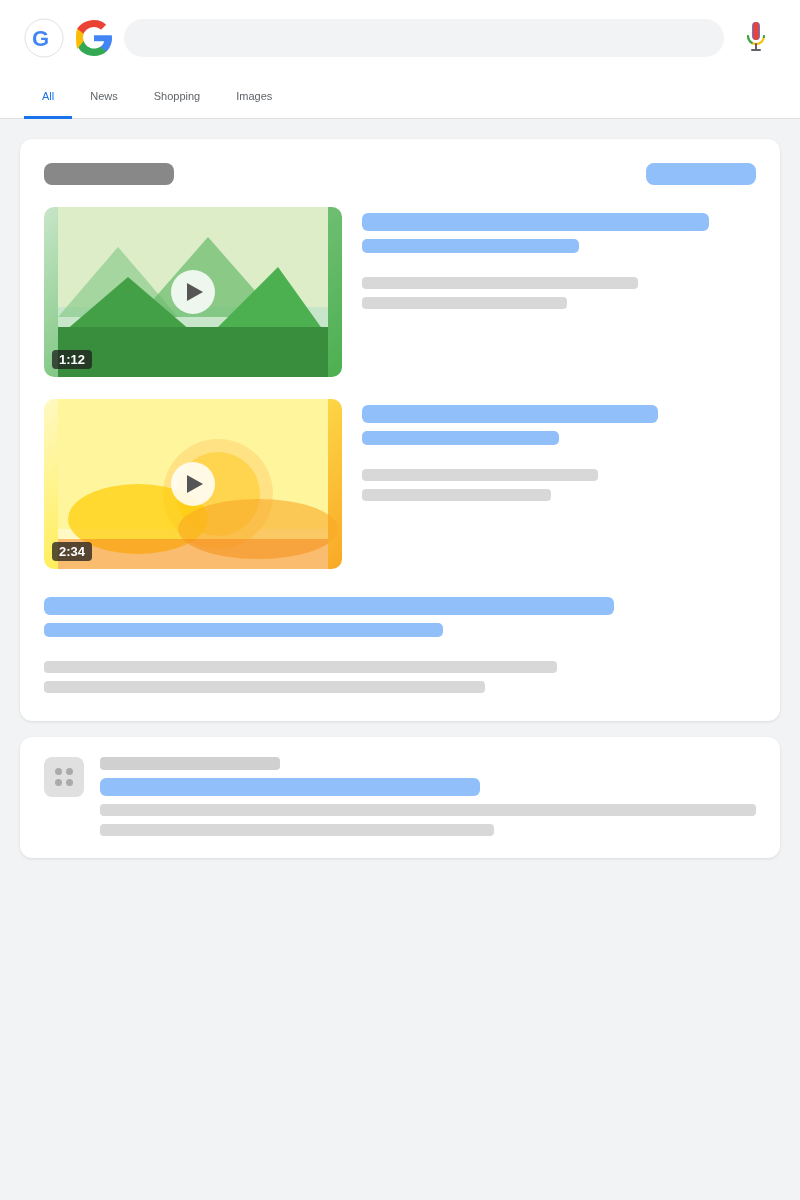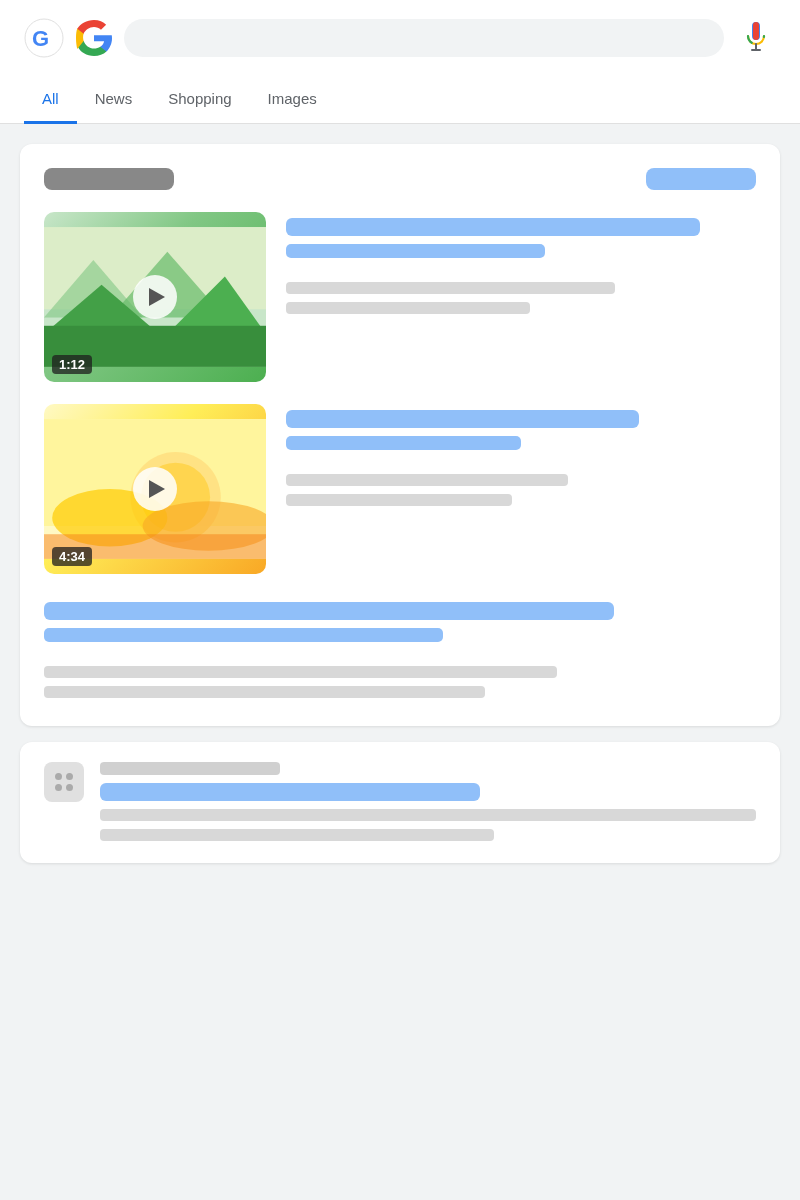--- a/index.html
+++ b/index.html
@@ -52,21 +52,21 @@
     .tabs-area {
       background: #fff;
       display: flex;
       align-items: center;
       padding: 0 24px;
       border-bottom: 1px solid #e0e0e0;
       gap: 0;
     }
     .tab-item {
       padding: 14px 18px;
-      font-size: 15px;
+      font-size: 11px;
       color: #5f6368;
       cursor: pointer;
       border-bottom: 3px solid transparent;
       margin-bottom: -1px;
       white-space: nowrap;
     }
     .tab-item.active {
       color: #1a73e8;
       border-bottom: 3px solid #1a73e8;
       font-weight: 500;
@@ -113,21 +113,21 @@
       display: flex;
       gap: 20px;
       margin-bottom: 22px;
     }
     .video-item:last-child {
       margin-bottom: 0;
     }
 
     
     .thumbnail {
-      width: 222px;
+      width: 298px;
       height: 170px;
       border-radius: 10px;
       flex-shrink: 0;
       position: relative;
       overflow: hidden;
       display: flex;
       align-items: center;
       justify-content: center;
     }
     .thumb-green {
@@ -366,21 +366,21 @@
           <circle cx="160" cy="95" r="42" fill="#ffd54f"></circle>
 
           <ellipse cx="80" cy="120" rx="70" ry="35" fill="#ffcc02" opacity="0.7"></ellipse>
           <ellipse cx="200" cy="130" rx="80" ry="30" fill="#f9a825" opacity="0.6"></ellipse>
 
           <rect y="140" width="270" height="30" fill="#f57f17" opacity="0.5"></rect>
         </svg>
         <div class="play-btn">
           <div class="play-triangle"></div>
         </div>
-        <div class="duration-badge">4:34</div>
+        <div class="duration-badge">2:34</div>
       </div>
       <div class="video-info">
         <div class="info-title-bar" style="width:75%"></div>
         <div class="info-subtitle-bar" style="width:50%"></div>
         <div style="height:8px"></div>
         <div class="info-meta-bar" style="width:60%"></div>
         <div class="info-meta-bar" style="width:48%"></div>
       </div>
     </div>
 

